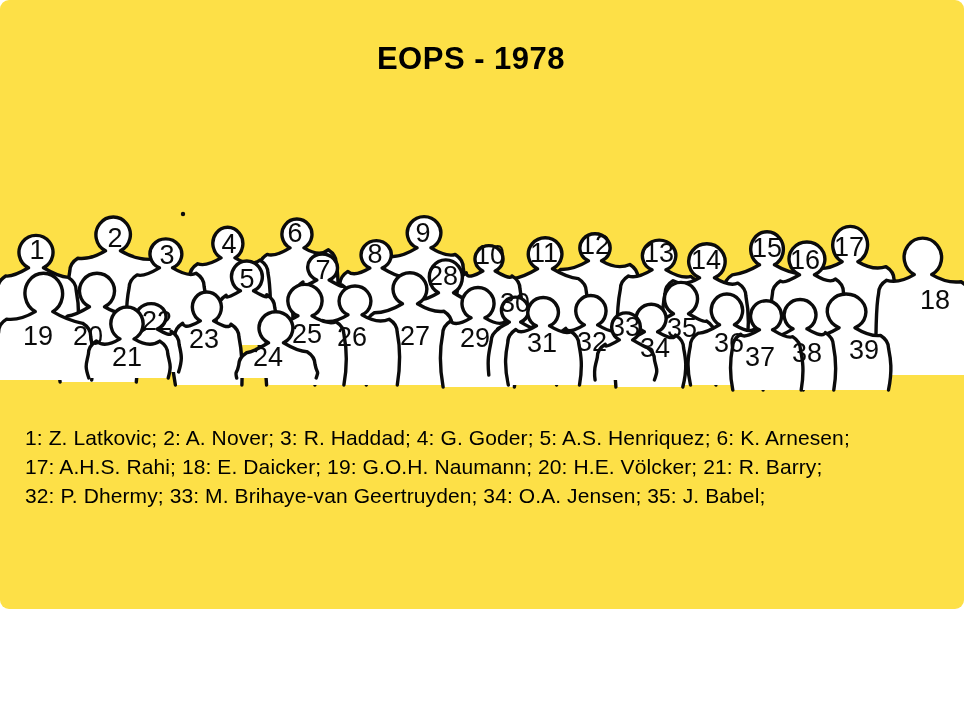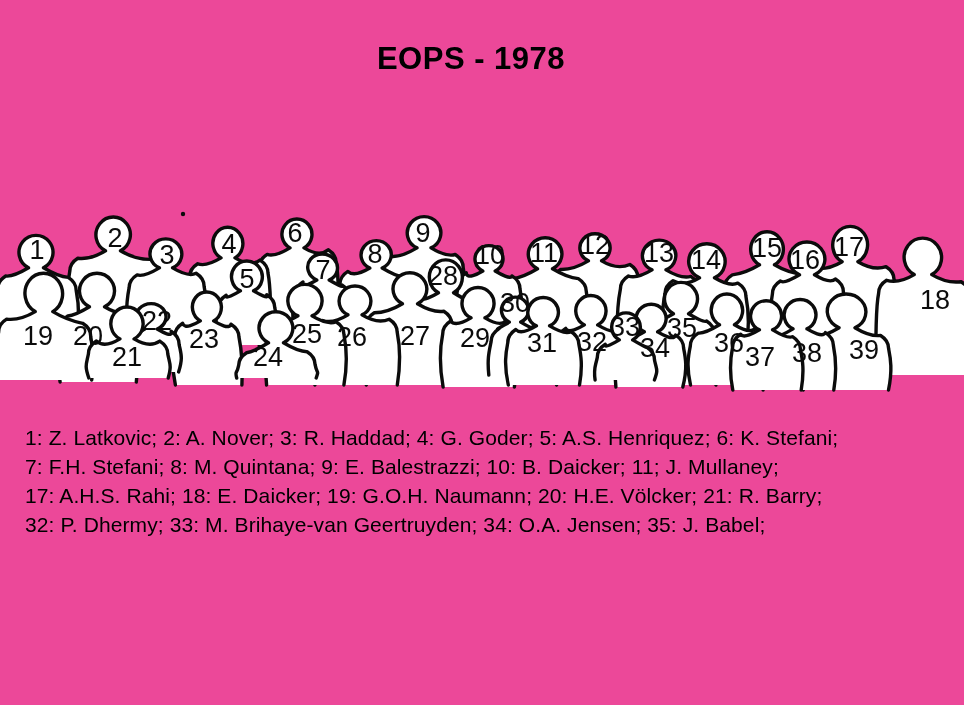--- a/index.html
+++ b/index.html
@@ -1,19 +1,19 @@
 <!DOCTYPE html>
 <html><head>
 <meta charset="utf-8">
 <style>
   html, body { margin: 0; padding: 0; background: #ffffff; }
   body { width: 964px; height: 718px; font-family: "Liberation Sans", sans-serif; }
   .page {
-    position: relative; width: 964px; height: 705px;
-    background: #ec4899; overflow: hidden; color: #000;
+    position: relative; width: 964px; height: 609px;
+    background: #fde047; overflow: hidden; color: #000; border-radius: 9px;
   }
   .title {
     position: absolute; top: 41px; left: 0; width: 942px;
     text-align: center; font-size: 31px; font-weight: bold;
     letter-spacing: 0.5px; color: #000;
   }
   .crowd { position: absolute; top: 0; left: 0; }
   .legend {
     position: absolute; left: 25px; top: 423px;
     font-size: 21px; line-height: 29px; color: #000;
@@ -100,18 +100,17 @@
       <text x="592" y="351" text-anchor="middle" font-family="&quot;Liberation Sans&quot;, sans-serif" font-size="27" fill="#0b0b0b">32</text>
       <text x="625" y="336" text-anchor="middle" font-family="&quot;Liberation Sans&quot;, sans-serif" font-size="27" fill="#0b0b0b">33</text>
       <text x="655" y="357" text-anchor="middle" font-family="&quot;Liberation Sans&quot;, sans-serif" font-size="27" fill="#0b0b0b">34</text>
       <text x="682" y="337" text-anchor="middle" font-family="&quot;Liberation Sans&quot;, sans-serif" font-size="27" fill="#0b0b0b">35</text>
       <text x="729" y="352" text-anchor="middle" font-family="&quot;Liberation Sans&quot;, sans-serif" font-size="27" fill="#0b0b0b">36</text>
       <text x="760" y="366" text-anchor="middle" font-family="&quot;Liberation Sans&quot;, sans-serif" font-size="27" fill="#0b0b0b">37</text>
       <text x="807" y="362" text-anchor="middle" font-family="&quot;Liberation Sans&quot;, sans-serif" font-size="27" fill="#0b0b0b">38</text>
       <text x="864" y="359" text-anchor="middle" font-family="&quot;Liberation Sans&quot;, sans-serif" font-size="27" fill="#0b0b0b">39</text>
     </svg>
   <div class="legend">
-    <div>1: Z. Latkovic; 2: A. Nover; 3: R. Haddad; 4: G. Goder; 5: A.S. Henriquez; 6: K. Stefani;</div>
-    <div>7: F.H. Stefani; 8: M. Quintana; 9: E. Balestrazzi; 10: B. Daicker; 11; J. Mullaney;</div>
+    <div>1: Z. Latkovic; 2: A. Nover; 3: R. Haddad; 4: G. Goder; 5: A.S. Henriquez; 6: K. Arnesen;</div>
     <div>17: A.H.S. Rahi; 18: E. Daicker; 19: G.O.H. Naumann; 20: H.E. Völcker; 21: R. Barry;</div>
     <div>32: P. Dhermy; 33: M. Brihaye-van Geertruyden; 34: O.A. Jensen; 35: J. Babel;</div>
   </div>
 </div>
 
 </body></html>

